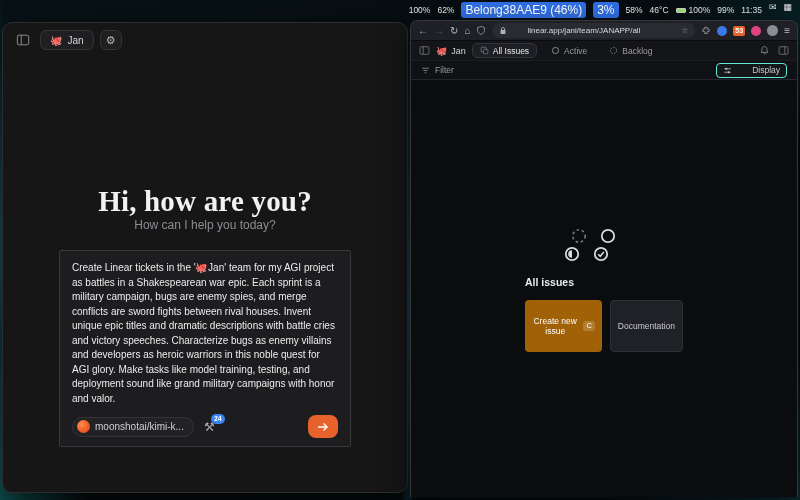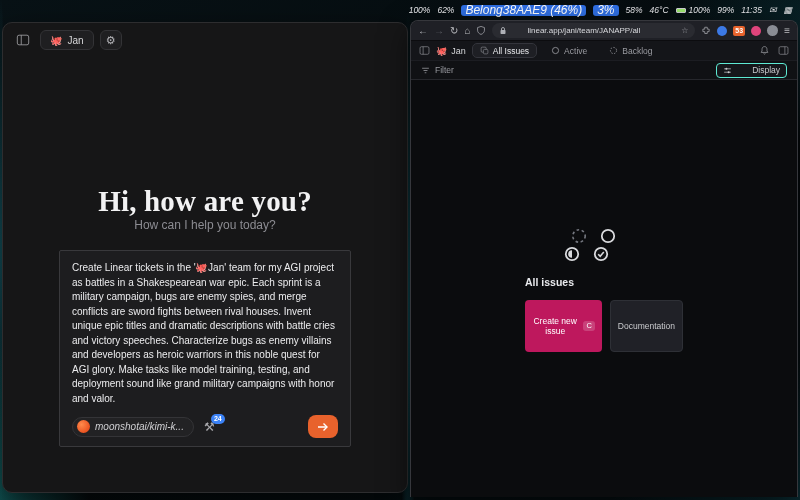--- a/index.html
+++ b/index.html
@@ -54,43 +54,43 @@
     width:292px; margin:18px auto 0; background:#1d1d1f;
     border:1px solid #39393c; border-radius:2px; padding:10px 12px 8px;
   }
   .composer-text {
     font-size:10px; line-height:14.5px; color:#ececee; text-align:left;
   }
   .composer-row { display:flex; align-items:center; gap:10px; margin-top:9px; }
   .model-pill {
     display:flex; align-items:center; gap:5px; padding:2px 9px 2px 4px; height:20px;
     border:1px solid #343437; border-radius:12px; background:#222224;
-    font-size:10px; color:#cfcfd2; cursor:pointer;font-style:italic;
+    font-size:10px; color:#cfcfd2; cursor:pointer;
   }
   .model-logo {
     width:13px; height:13px; border-radius:50%;
     background:radial-gradient(circle at 35% 35%, #ff8a4c, #e23c0e);
   }
   .tools-wrap { position:relative; display:flex; align-items:center; cursor:pointer; }
   .tools-glyph { font-size:12px; color:#a9a9ad; }
   .tools-badge {
     position:absolute; top:-6px; right:-10px; background:#3b82f6; color:#fff;
     font-size:7px; line-height:10px; padding:0 3px; border-radius:6px; font-weight:700;
   }
   .send-btn {
     margin-left:auto; width:30px; height:23px; border-radius:8px; border:none;
     background:#e8622c; color:#fff; display:flex; align-items:center; justify-content:center;
     cursor:pointer;
   }
 
   
   .status-bar {
     position:absolute; left:410px; top:2px; width:388px; height:16px; z-index:2;
-    display:flex; align-items:center; justify-content:flex-end; gap:7px;
-    padding:0 6px; font-size:8.5px; color:#e9e9ec;font-style:italic;
+    display:flex; justify-content:flex-end; gap:7px;
+    padding:0 6px; font-size:8.5px; color:#e9e9ec;
   }
   .tray-dot { width:7px; height:7px; border-radius:2px; background:#5b6068; }
   .sb-item { display:flex; align-items:center; gap:3px; white-space:nowrap; }
   .sb-pill { background:#2f6fe4; color:#fff; border-radius:3px; padding:0 4px; line-height:11px; font-size:12px; }
   .mini-batt { width:10px; height:5px; border:1px solid #cfd0d4; border-radius:1px; position:relative; }
   .mini-batt::after { content:""; position:absolute; inset:0; background:#9fe870; }
   .sb-icon { font-size:9px; color:#e9e9ec; cursor:pointer; }
 
   
   .browser {
@@ -145,21 +145,21 @@
   }
   .linear-main { position:relative; height:calc(100% - 59px); background:#0b0c0e; }
   .empty-state { position:absolute; left:50%; top:148px; transform:translateX(-50%); width:158px; }
   .il-row { display:flex; gap:13px; }
   .il-row.r1 { margin-left:46px; }
   .il-row.r2 { margin-left:39px; margin-top:2px; }
   .empty-title { margin-top:14px; font-size:10.5px; font-weight:700; color:#e9eaed; }
   .empty-desc { margin-top:6px; font-size:8.5px; line-height:1.5; color:#8b8d94; }
   .empty-btns { display:flex; gap:8px; margin-top:12px; }
   .btn-primary {
-    display:flex; align-items:center; gap:5px; background:#be185d; color:#fff;
+    display:flex; align-items:center; gap:5px; background:#a16207; color:#fff;
     border:none; border-radius:4px; font-size:8.5px; padding:16px 7px; cursor:pointer;
   }
   .kbd-chip { background:rgba(255,255,255,.18); border-radius:3px; font-size:7.5px; padding:0 3px; line-height:10px; }
   .btn-secondary {
     background:#202127; color:#c9cacd; border:1px solid #2e3036; border-radius:4px;
     font-size:8.5px; padding:19px 7px; cursor:pointer;
   }
   svg { display:block; }
 </style>
 </head>

